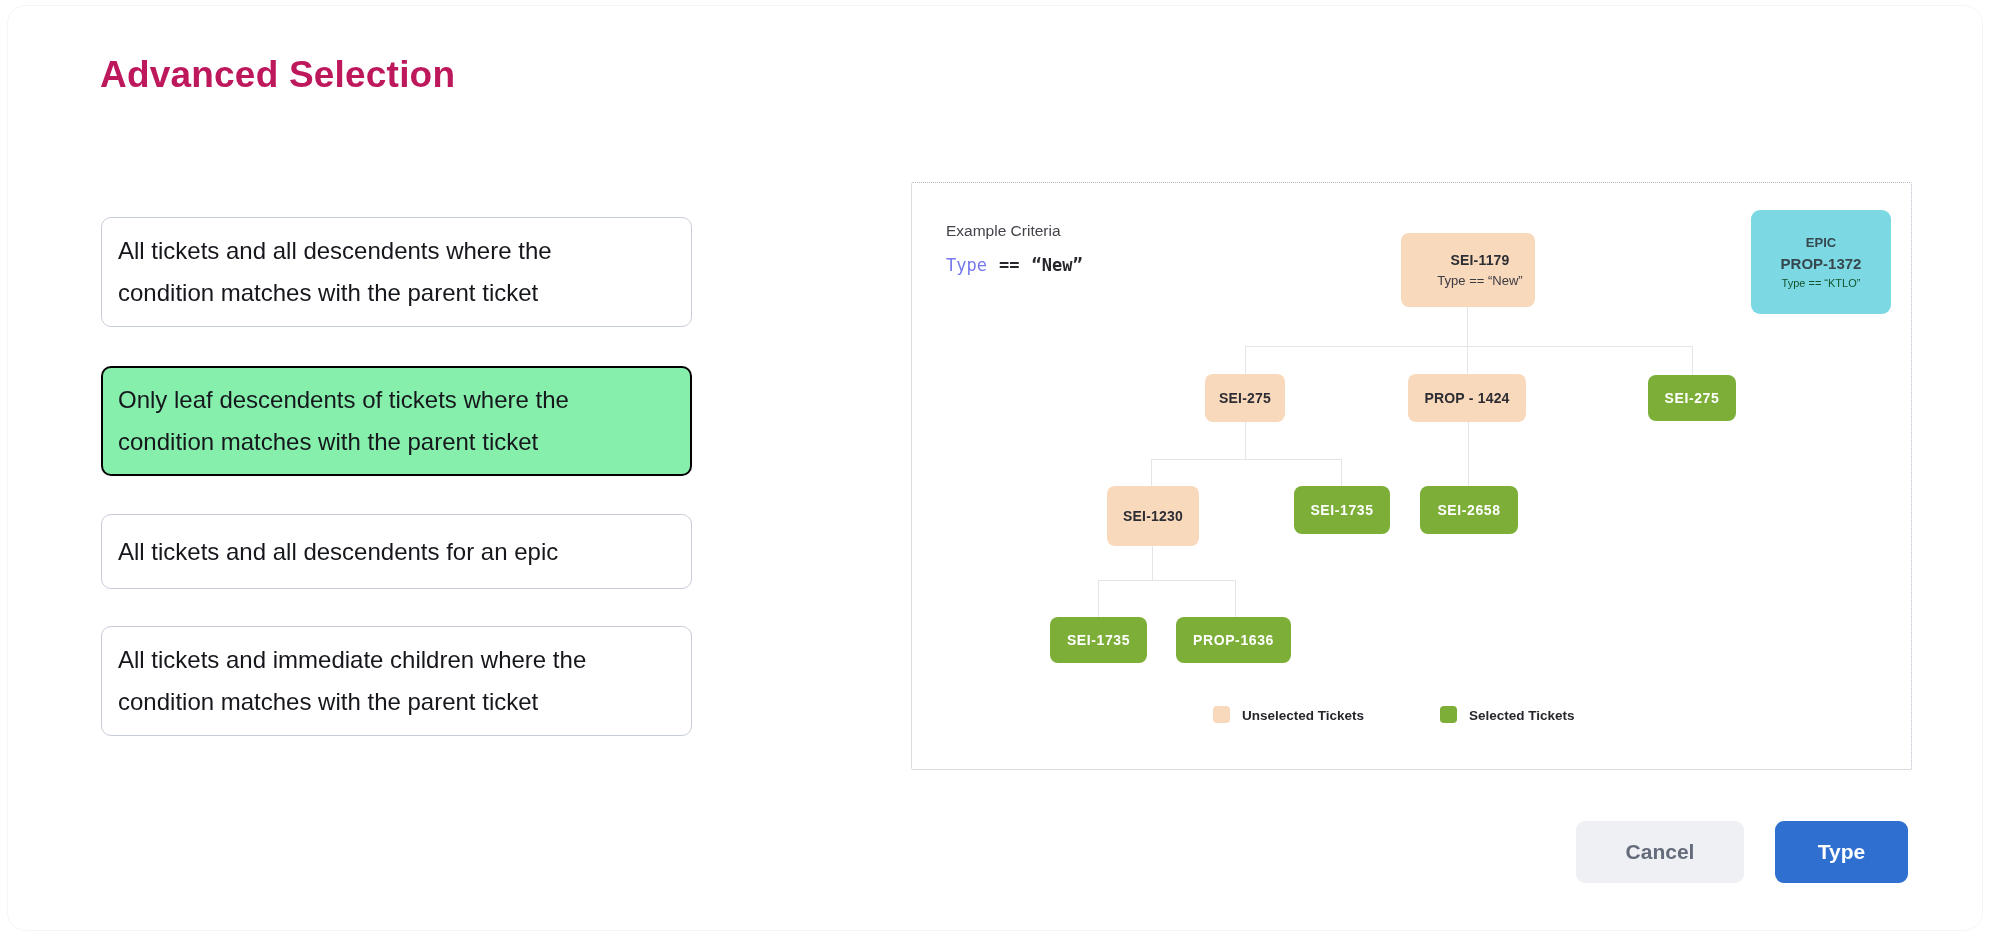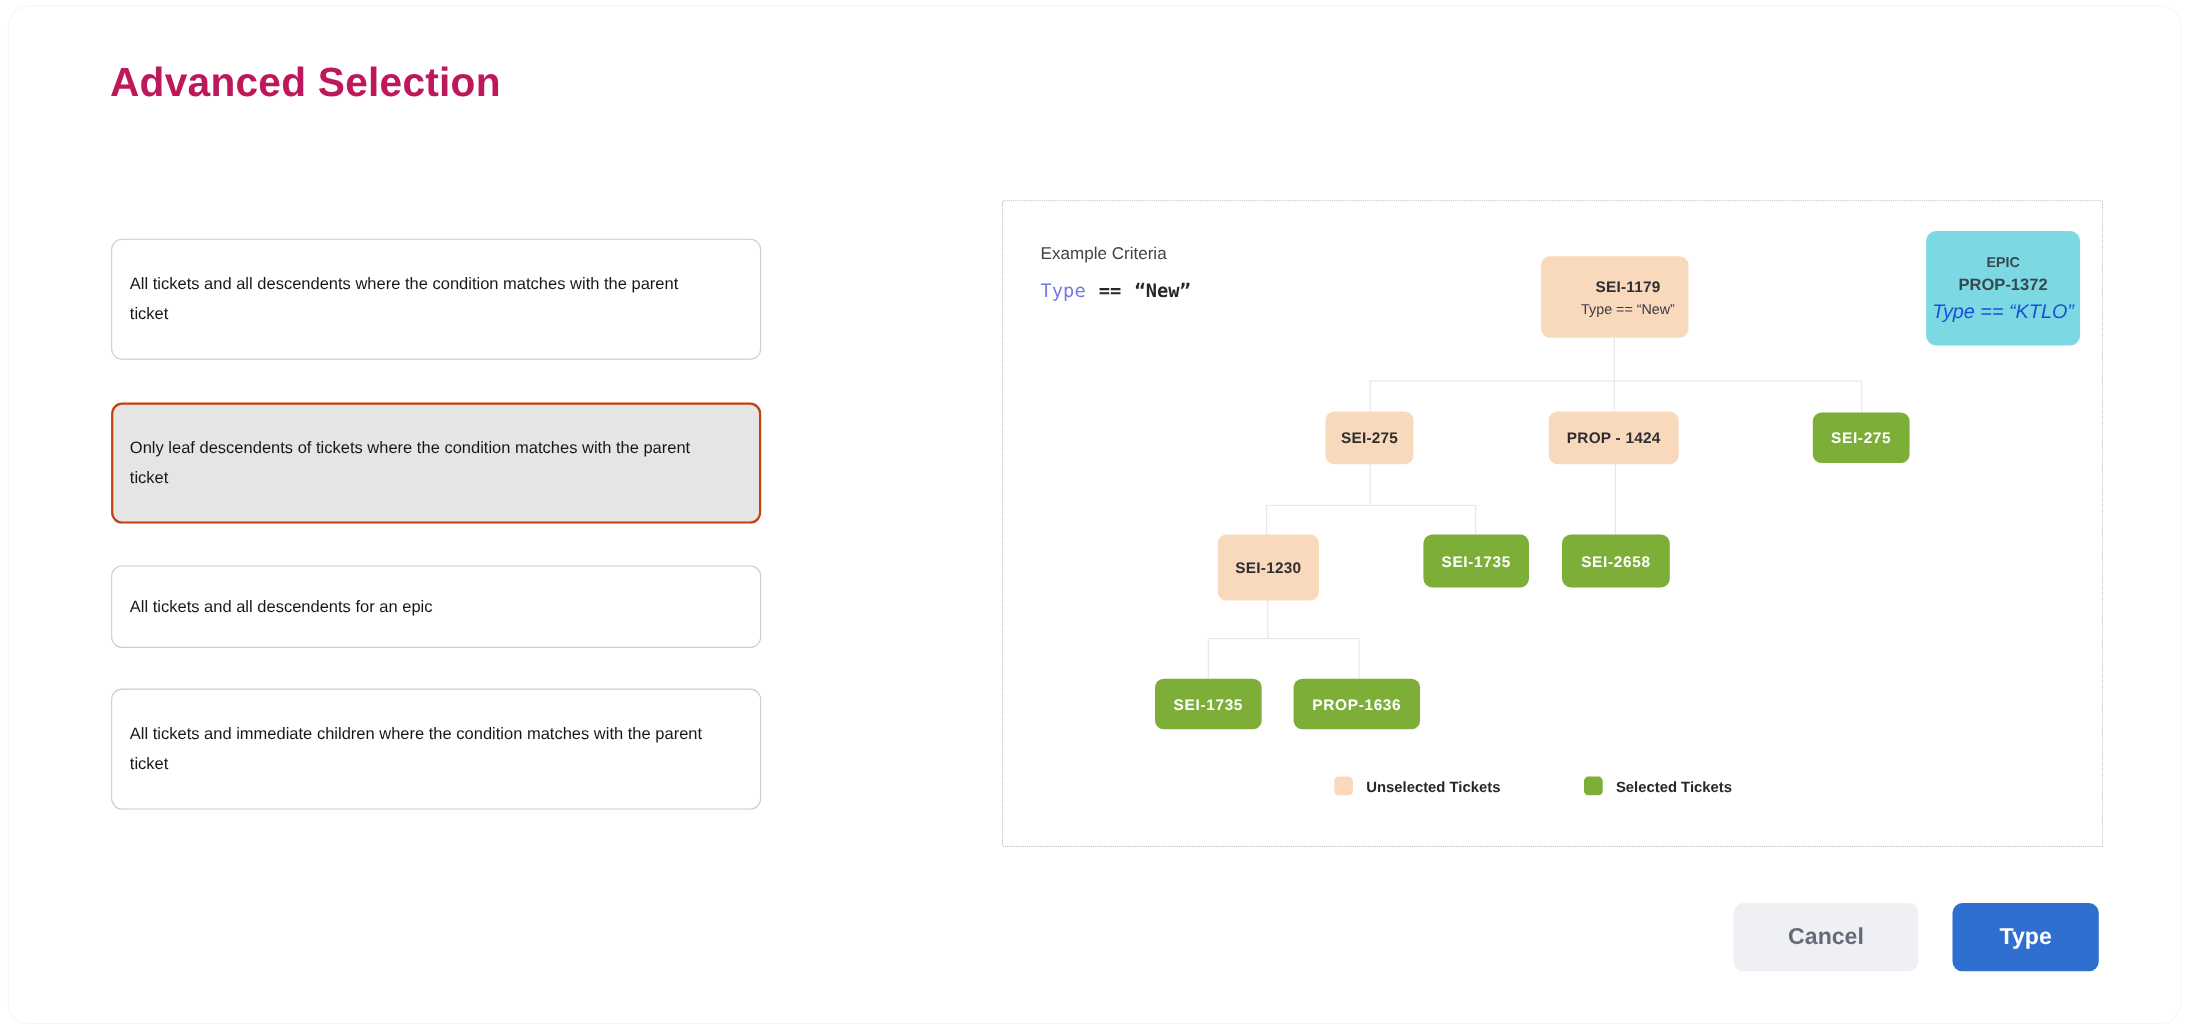--- a/index.html
+++ b/index.html
@@ -19,24 +19,24 @@
     font-size: 37px; font-weight: 800; color: #be185d; letter-spacing: 0.2px;
   }
   
   .option-card {
     position: absolute; left: 93px; width: 591px;
     background: #ffffff; border: 1px solid #c7cdd8; border-radius: 10px;
     display: flex; flex-direction: column; justify-content: center;
     padding: 0 40px 0 16px; cursor: pointer;
   }
   .option-card .option-label {
-    font-size: 15px; line-height: 27px; font-weight: 500; color: #15171c;
+    font-size: 24px; line-height: 42px; font-weight: 500; color: #15171c;
   }
   .option-card.selected {
-    background: #e5e5e5; border: 2px solid #c2410c; padding-left: 15px;
+    background: #86efac; border: 2px solid #000000; padding-left: 15px;
   }
   
   .example-panel {
     position: absolute; left: 903px; top: 176px; width: 1001px; height: 588px;
     border: 1px dotted #b4b8c3; border-radius: 2px; background: #ffffff;
   }
   .example-heading {
     position: absolute; left: 938px; top: 216px;
     font-size: 15.5px; font-weight: 500; color: #43434b;
   }
@@ -49,21 +49,21 @@
   .criteria-value { color: #26262c; font-weight: 700; margin-left: 12px; }
   
   .epic-card {
     position: absolute; left: 1743px; top: 204px; width: 140px; height: 104px;
     background: #7cd9e3; border-radius: 9px;
     display: flex; flex-direction: column; align-items: center; justify-content: center;
     gap: 5px;
   }
   .epic-type { font-size: 13px; font-weight: 700; color: #37474f; }
   .epic-id { font-size: 15px; font-weight: 700; color: #37474f; }
-  .epic-criteria { font-size: 18px; font-weight: 500; color: #1d4ed8; font-style: italic; }
+  .epic-criteria { font-size: 11px; font-weight: 500; color: #14532d; }
   
   .node {
     position: absolute; border-radius: 8px;
     display: flex; flex-direction: column; align-items: center; justify-content: center;
     text-align: center;
   }
   .node.unselected { background: #f8d9bc; }
   .node.selected-node { background: #7cae38; }
   .node .node-id { font-size: 14px; font-weight: 700; color: #2d2d33; letter-spacing: 0.2px; }
   .node.selected-node .node-id { color: #ffffff; letter-spacing: 0.6px; }

